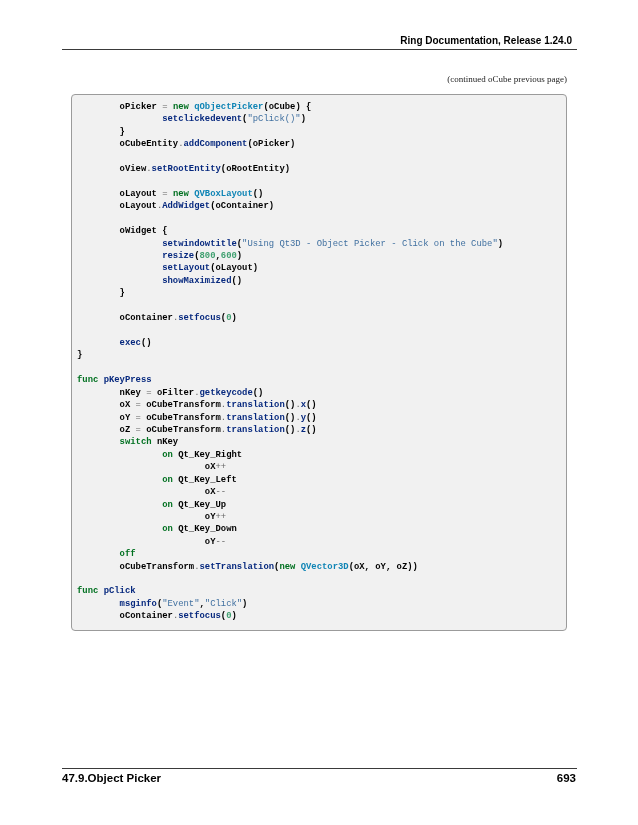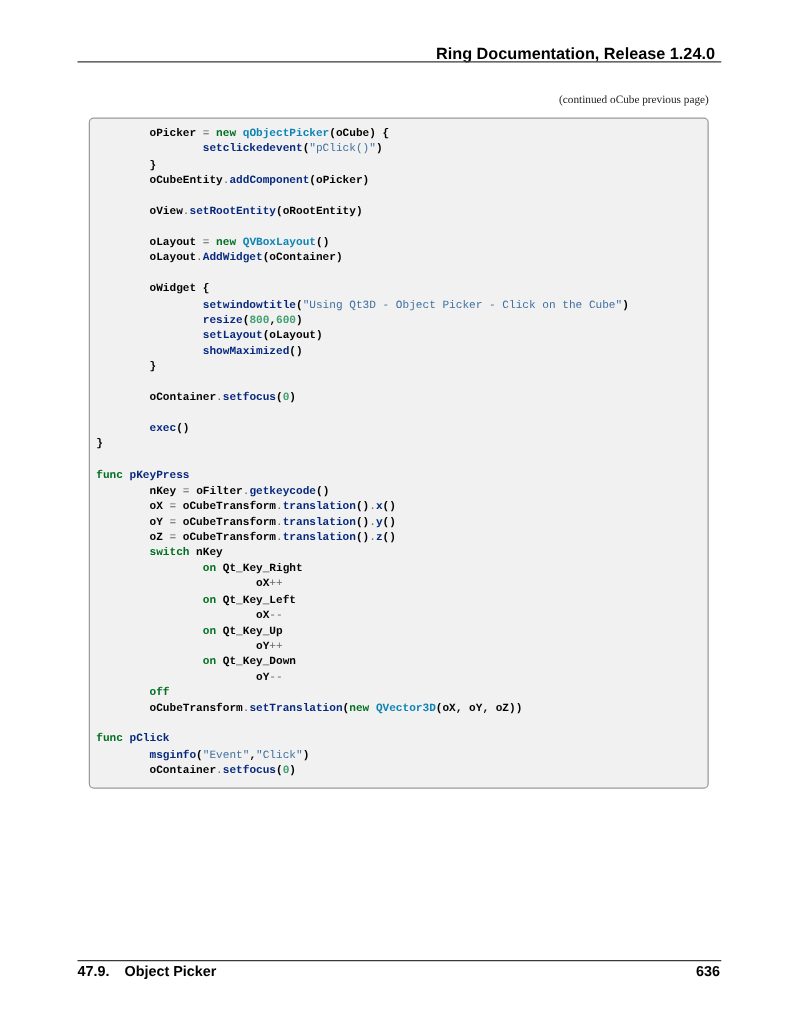--- a/index.html
+++ b/index.html
@@ -6,21 +6,21 @@
   html,body { background:#ffffff; }
   .page {
     position:relative;
     width:638px; height:825px;
     background:#ffffff;
     font-family:"Liberation Sans", sans-serif;
     overflow:hidden;
   }
   .header-title {
     position:absolute; top:35px; right:66px;
-    font-size:13px; font-weight:bold; color:#000;
+    font-size:10px; font-weight:bold; color:#000;
     font-family:"Liberation Sans", sans-serif;
     padding-left:36px;
   }
   .rule {
     position:absolute; left:62px; width:515px; height:1px;
     background:#3a3a3a;
   }
   .rule-header { top:49px; }
   .rule-footer { top:768px; }
   .continued-note {
@@ -41,21 +41,21 @@
     line-height:12.42px;
     font-weight:bold;
     color:#000;
     white-space:pre;
   }
   .code-line { white-space:pre; }
   .footer-section {
     position:absolute; left:62px; top:772px;
     font-size:11.5px; font-weight:bold; color:#000;
   }
-  .footer-section .sec-num { margin-right:12px; }
+  .footer-section .sec-num { margin-right:0; }
   .footer-pagenum {
     position:absolute; right:62px; top:772px;
     font-size:11.5px; font-weight:bold; color:#000;
   }
 </style>
 </head>
 <body>
 
 <div class="page">
 
@@ -68,15 +68,15 @@
   <div class="code-block">
     <div class="code-lines"><div class="code-line"><span style="color: rgb(0, 0, 0); font-weight: bold;">        oPicker </span><span style="color: rgb(102, 102, 102); font-weight: normal;">=</span><span style="color: rgb(0, 0, 0); font-weight: bold;"> </span><span style="color: rgb(0, 112, 32); font-weight: bold;">new</span><span style="color: rgb(0, 0, 0); font-weight: bold;"> </span><span style="color: rgb(14, 132, 181); font-weight: bold;">qObjectPicker</span><span style="color: rgb(0, 0, 0); font-weight: bold;">(oCube) {</span></div><div class="code-line"><span style="color: rgb(0, 0, 0); font-weight: bold;">                </span><span style="color: rgb(6, 40, 126); font-weight: bold;">setclickedevent</span><span style="color: rgb(0, 0, 0); font-weight: bold;">(</span><span style="color: rgb(64, 112, 160); font-weight: normal;">"pClick()"</span><span style="color: rgb(0, 0, 0); font-weight: bold;">)</span></div><div class="code-line"><span style="color: rgb(0, 0, 0); font-weight: bold;">        }</span></div><div class="code-line"><span style="color: rgb(0, 0, 0); font-weight: bold;">        oCubeEntity</span><span style="color: rgb(102, 102, 102); font-weight: normal;">.</span><span style="color: rgb(6, 40, 126); font-weight: bold;">addComponent</span><span style="color: rgb(0, 0, 0); font-weight: bold;">(oPicker)</span></div><div class="code-line">&nbsp;</div><div class="code-line"><span style="color: rgb(0, 0, 0); font-weight: bold;">        oView</span><span style="color: rgb(102, 102, 102); font-weight: normal;">.</span><span style="color: rgb(6, 40, 126); font-weight: bold;">setRootEntity</span><span style="color: rgb(0, 0, 0); font-weight: bold;">(oRootEntity)</span></div><div class="code-line">&nbsp;</div><div class="code-line"><span style="color: rgb(0, 0, 0); font-weight: bold;">        oLayout </span><span style="color: rgb(102, 102, 102); font-weight: normal;">=</span><span style="color: rgb(0, 0, 0); font-weight: bold;"> </span><span style="color: rgb(0, 112, 32); font-weight: bold;">new</span><span style="color: rgb(0, 0, 0); font-weight: bold;"> </span><span style="color: rgb(14, 132, 181); font-weight: bold;">QVBoxLayout</span><span style="color: rgb(0, 0, 0); font-weight: bold;">()</span></div><div class="code-line"><span style="color: rgb(0, 0, 0); font-weight: bold;">        oLayout</span><span style="color: rgb(102, 102, 102); font-weight: normal;">.</span><span style="color: rgb(6, 40, 126); font-weight: bold;">AddWidget</span><span style="color: rgb(0, 0, 0); font-weight: bold;">(oContainer)</span></div><div class="code-line">&nbsp;</div><div class="code-line"><span style="color: rgb(0, 0, 0); font-weight: bold;">        oWidget {</span></div><div class="code-line"><span style="color: rgb(0, 0, 0); font-weight: bold;">                </span><span style="color: rgb(6, 40, 126); font-weight: bold;">setwindowtitle</span><span style="color: rgb(0, 0, 0); font-weight: bold;">(</span><span style="color: rgb(64, 112, 160); font-weight: normal;">"Using Qt3D - Object Picker - Click on the Cube"</span><span style="color: rgb(0, 0, 0); font-weight: bold;">)</span></div><div class="code-line"><span style="color: rgb(0, 0, 0); font-weight: bold;">                </span><span style="color: rgb(6, 40, 126); font-weight: bold;">resize</span><span style="color: rgb(0, 0, 0); font-weight: bold;">(</span><span style="color: rgb(64, 160, 112); font-weight: bold;">800</span><span style="color: rgb(0, 0, 0); font-weight: bold;">,</span><span style="color: rgb(64, 160, 112); font-weight: bold;">600</span><span style="color: rgb(0, 0, 0); font-weight: bold;">)</span></div><div class="code-line"><span style="color: rgb(0, 0, 0); font-weight: bold;">                </span><span style="color: rgb(6, 40, 126); font-weight: bold;">setLayout</span><span style="color: rgb(0, 0, 0); font-weight: bold;">(oLayout)</span></div><div class="code-line"><span style="color: rgb(0, 0, 0); font-weight: bold;">                </span><span style="color: rgb(6, 40, 126); font-weight: bold;">showMaximized</span><span style="color: rgb(0, 0, 0); font-weight: bold;">()</span></div><div class="code-line"><span style="color: rgb(0, 0, 0); font-weight: bold;">        }</span></div><div class="code-line">&nbsp;</div><div class="code-line"><span style="color: rgb(0, 0, 0); font-weight: bold;">        oContainer</span><span style="color: rgb(102, 102, 102); font-weight: normal;">.</span><span style="color: rgb(6, 40, 126); font-weight: bold;">setfocus</span><span style="color: rgb(0, 0, 0); font-weight: bold;">(</span><span style="color: rgb(64, 160, 112); font-weight: bold;">0</span><span style="color: rgb(0, 0, 0); font-weight: bold;">)</span></div><div class="code-line">&nbsp;</div><div class="code-line"><span style="color: rgb(0, 0, 0); font-weight: bold;">        </span><span style="color: rgb(6, 40, 126); font-weight: bold;">exec</span><span style="color: rgb(0, 0, 0); font-weight: bold;">()</span></div><div class="code-line"><span style="color: rgb(0, 0, 0); font-weight: bold;">}</span></div><div class="code-line">&nbsp;</div><div class="code-line"><span style="color: rgb(0, 112, 32); font-weight: bold;">func</span><span style="color: rgb(0, 0, 0); font-weight: bold;"> </span><span style="color: rgb(6, 40, 126); font-weight: bold;">pKeyPress</span></div><div class="code-line"><span style="color: rgb(0, 0, 0); font-weight: bold;">        nKey </span><span style="color: rgb(102, 102, 102); font-weight: normal;">=</span><span style="color: rgb(0, 0, 0); font-weight: bold;"> oFilter</span><span style="color: rgb(102, 102, 102); font-weight: normal;">.</span><span style="color: rgb(6, 40, 126); font-weight: bold;">getkeycode</span><span style="color: rgb(0, 0, 0); font-weight: bold;">()</span></div><div class="code-line"><span style="color: rgb(0, 0, 0); font-weight: bold;">        oX </span><span style="color: rgb(102, 102, 102); font-weight: normal;">=</span><span style="color: rgb(0, 0, 0); font-weight: bold;"> oCubeTransform</span><span style="color: rgb(102, 102, 102); font-weight: normal;">.</span><span style="color: rgb(6, 40, 126); font-weight: bold;">translation</span><span style="color: rgb(0, 0, 0); font-weight: bold;">()</span><span style="color: rgb(102, 102, 102); font-weight: normal;">.</span><span style="color: rgb(6, 40, 126); font-weight: bold;">x</span><span style="color: rgb(0, 0, 0); font-weight: bold;">()</span></div><div class="code-line"><span style="color: rgb(0, 0, 0); font-weight: bold;">        oY </span><span style="color: rgb(102, 102, 102); font-weight: normal;">=</span><span style="color: rgb(0, 0, 0); font-weight: bold;"> oCubeTransform</span><span style="color: rgb(102, 102, 102); font-weight: normal;">.</span><span style="color: rgb(6, 40, 126); font-weight: bold;">translation</span><span style="color: rgb(0, 0, 0); font-weight: bold;">()</span><span style="color: rgb(102, 102, 102); font-weight: normal;">.</span><span style="color: rgb(6, 40, 126); font-weight: bold;">y</span><span style="color: rgb(0, 0, 0); font-weight: bold;">()</span></div><div class="code-line"><span style="color: rgb(0, 0, 0); font-weight: bold;">        oZ </span><span style="color: rgb(102, 102, 102); font-weight: normal;">=</span><span style="color: rgb(0, 0, 0); font-weight: bold;"> oCubeTransform</span><span style="color: rgb(102, 102, 102); font-weight: normal;">.</span><span style="color: rgb(6, 40, 126); font-weight: bold;">translation</span><span style="color: rgb(0, 0, 0); font-weight: bold;">()</span><span style="color: rgb(102, 102, 102); font-weight: normal;">.</span><span style="color: rgb(6, 40, 126); font-weight: bold;">z</span><span style="color: rgb(0, 0, 0); font-weight: bold;">()</span></div><div class="code-line"><span style="color: rgb(0, 112, 32); font-weight: bold;">        switch</span><span style="color: rgb(0, 0, 0); font-weight: bold;"> nKey</span></div><div class="code-line"><span style="color: rgb(0, 0, 0); font-weight: bold;">                </span><span style="color: rgb(0, 112, 32); font-weight: bold;">on</span><span style="color: rgb(0, 0, 0); font-weight: bold;"> Qt_Key_Right</span></div><div class="code-line"><span style="color: rgb(0, 0, 0); font-weight: bold;">                        oX</span><span style="color: rgb(102, 102, 102); font-weight: normal;">++</span></div><div class="code-line"><span style="color: rgb(0, 0, 0); font-weight: bold;">                </span><span style="color: rgb(0, 112, 32); font-weight: bold;">on</span><span style="color: rgb(0, 0, 0); font-weight: bold;"> Qt_Key_Left</span></div><div class="code-line"><span style="color: rgb(0, 0, 0); font-weight: bold;">                        oX</span><span style="color: rgb(102, 102, 102); font-weight: normal;">--</span></div><div class="code-line"><span style="color: rgb(0, 0, 0); font-weight: bold;">                </span><span style="color: rgb(0, 112, 32); font-weight: bold;">on</span><span style="color: rgb(0, 0, 0); font-weight: bold;"> Qt_Key_Up</span></div><div class="code-line"><span style="color: rgb(0, 0, 0); font-weight: bold;">                        oY</span><span style="color: rgb(102, 102, 102); font-weight: normal;">++</span></div><div class="code-line"><span style="color: rgb(0, 0, 0); font-weight: bold;">                </span><span style="color: rgb(0, 112, 32); font-weight: bold;">on</span><span style="color: rgb(0, 0, 0); font-weight: bold;"> Qt_Key_Down</span></div><div class="code-line"><span style="color: rgb(0, 0, 0); font-weight: bold;">                        oY</span><span style="color: rgb(102, 102, 102); font-weight: normal;">--</span></div><div class="code-line"><span style="color: rgb(0, 0, 0); font-weight: bold;">        </span><span style="color: rgb(0, 112, 32); font-weight: bold;">off</span></div><div class="code-line"><span style="color: rgb(0, 0, 0); font-weight: bold;">        oCubeTransform</span><span style="color: rgb(102, 102, 102); font-weight: normal;">.</span><span style="color: rgb(6, 40, 126); font-weight: bold;">setTranslation</span><span style="color: rgb(0, 0, 0); font-weight: bold;">(</span><span style="color: rgb(0, 112, 32); font-weight: bold;">new</span><span style="color: rgb(0, 0, 0); font-weight: bold;"> </span><span style="color: rgb(14, 132, 181); font-weight: bold;">QVector3D</span><span style="color: rgb(0, 0, 0); font-weight: bold;">(oX, oY, oZ))</span></div><div class="code-line">&nbsp;</div><div class="code-line"><span style="color: rgb(0, 112, 32); font-weight: bold;">func</span><span style="color: rgb(0, 0, 0); font-weight: bold;"> </span><span style="color: rgb(6, 40, 126); font-weight: bold;">pClick</span></div><div class="code-line"><span style="color: rgb(0, 0, 0); font-weight: bold;">        </span><span style="color: rgb(6, 40, 126); font-weight: bold;">msginfo</span><span style="color: rgb(0, 0, 0); font-weight: bold;">(</span><span style="color: rgb(64, 112, 160); font-weight: normal;">"Event"</span><span style="color: rgb(0, 0, 0); font-weight: bold;">,</span><span style="color: rgb(64, 112, 160); font-weight: normal;">"Click"</span><span style="color: rgb(0, 0, 0); font-weight: bold;">)</span></div><div class="code-line"><span style="color: rgb(0, 0, 0); font-weight: bold;">        oContainer</span><span style="color: rgb(102, 102, 102); font-weight: normal;">.</span><span style="color: rgb(6, 40, 126); font-weight: bold;">setfocus</span><span style="color: rgb(0, 0, 0); font-weight: bold;">(</span><span style="color: rgb(64, 160, 112); font-weight: bold;">0</span><span style="color: rgb(0, 0, 0); font-weight: bold;">)</span></div></div>
   </div>
 
   <div class="rule rule-footer"></div>
 
   <div class="footer-section">
     <span class="sec-num">47.9.</span><span>Object Picker</span>
   </div>
 
-  <div class="footer-pagenum">636</div>
+  <div class="footer-pagenum">693</div>
 
 </div>
 
 </body></html>

